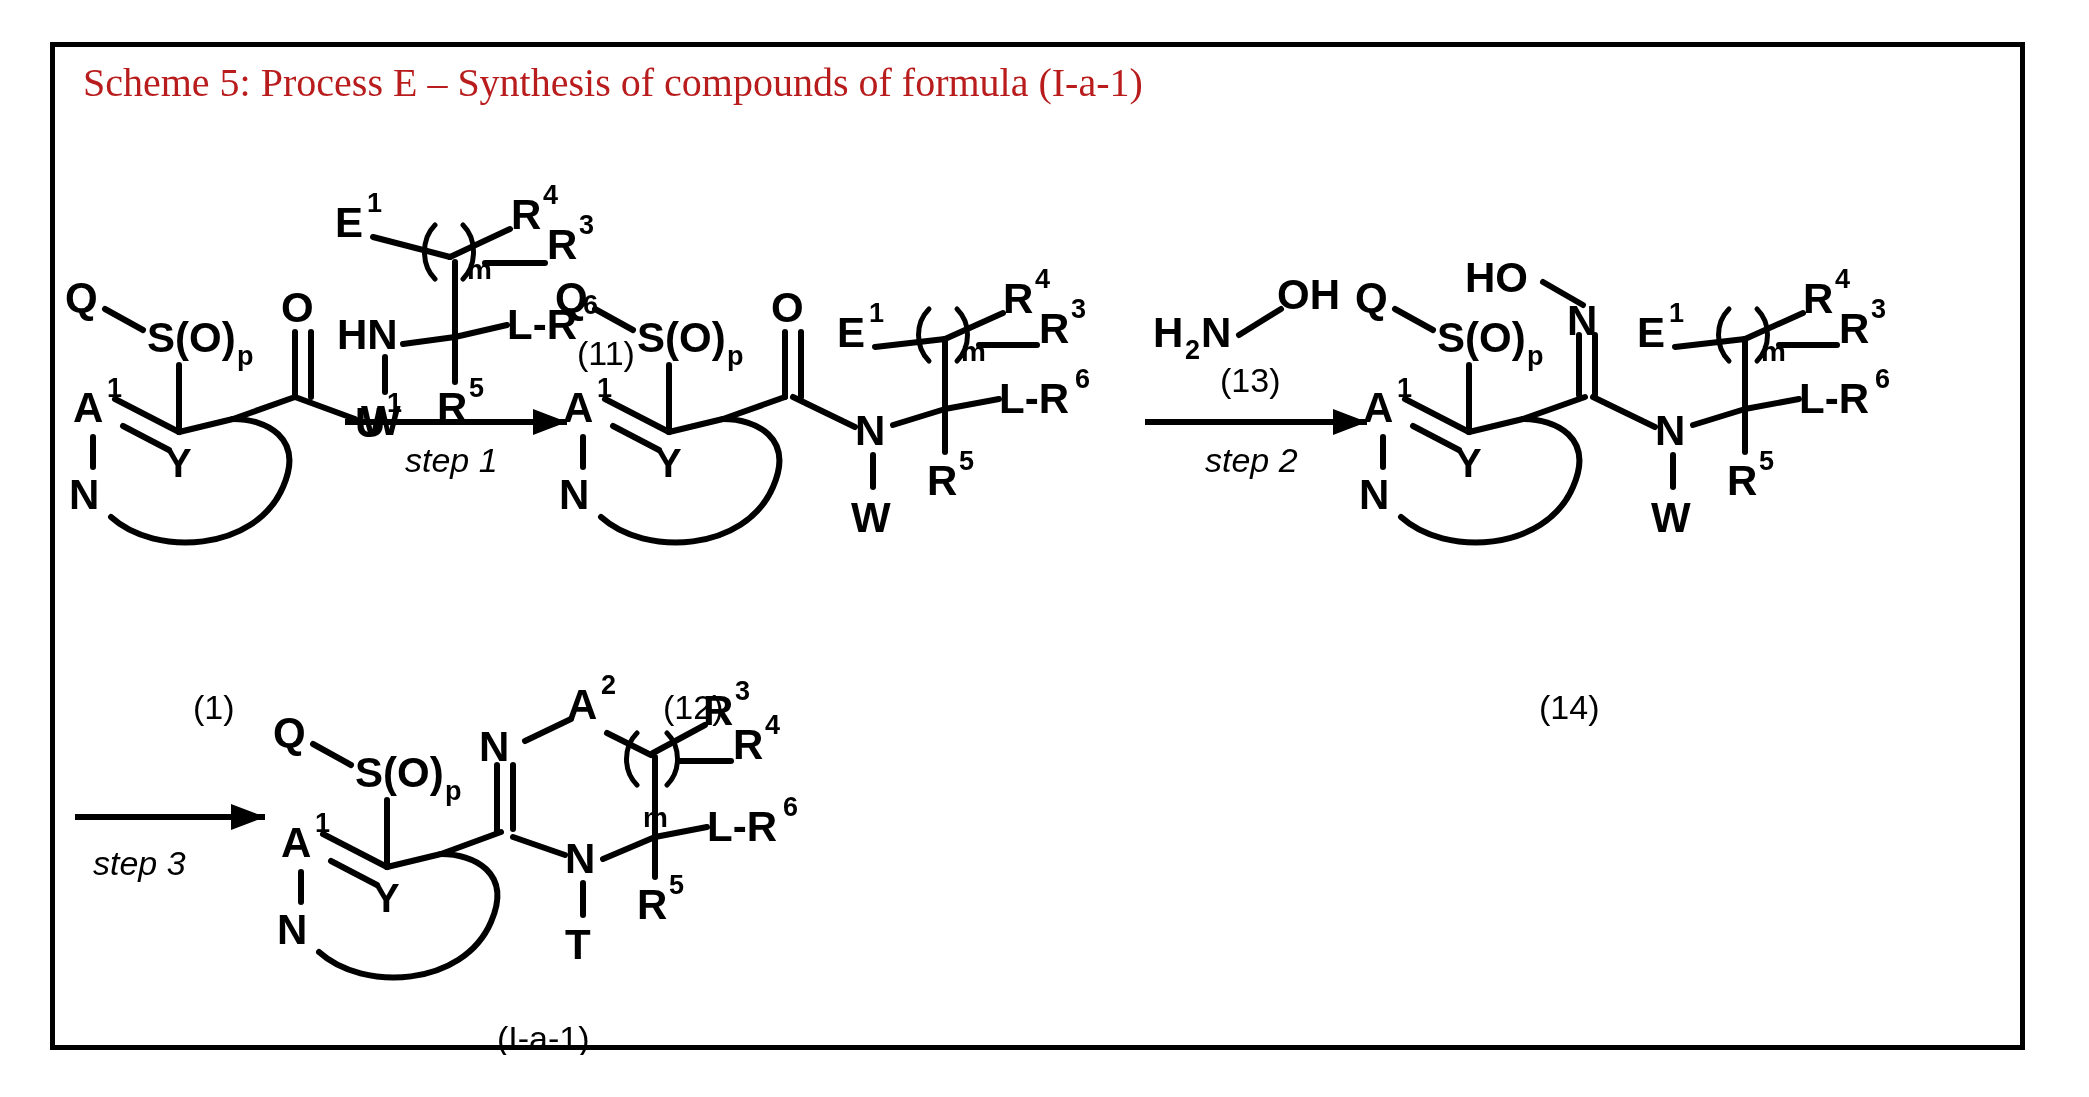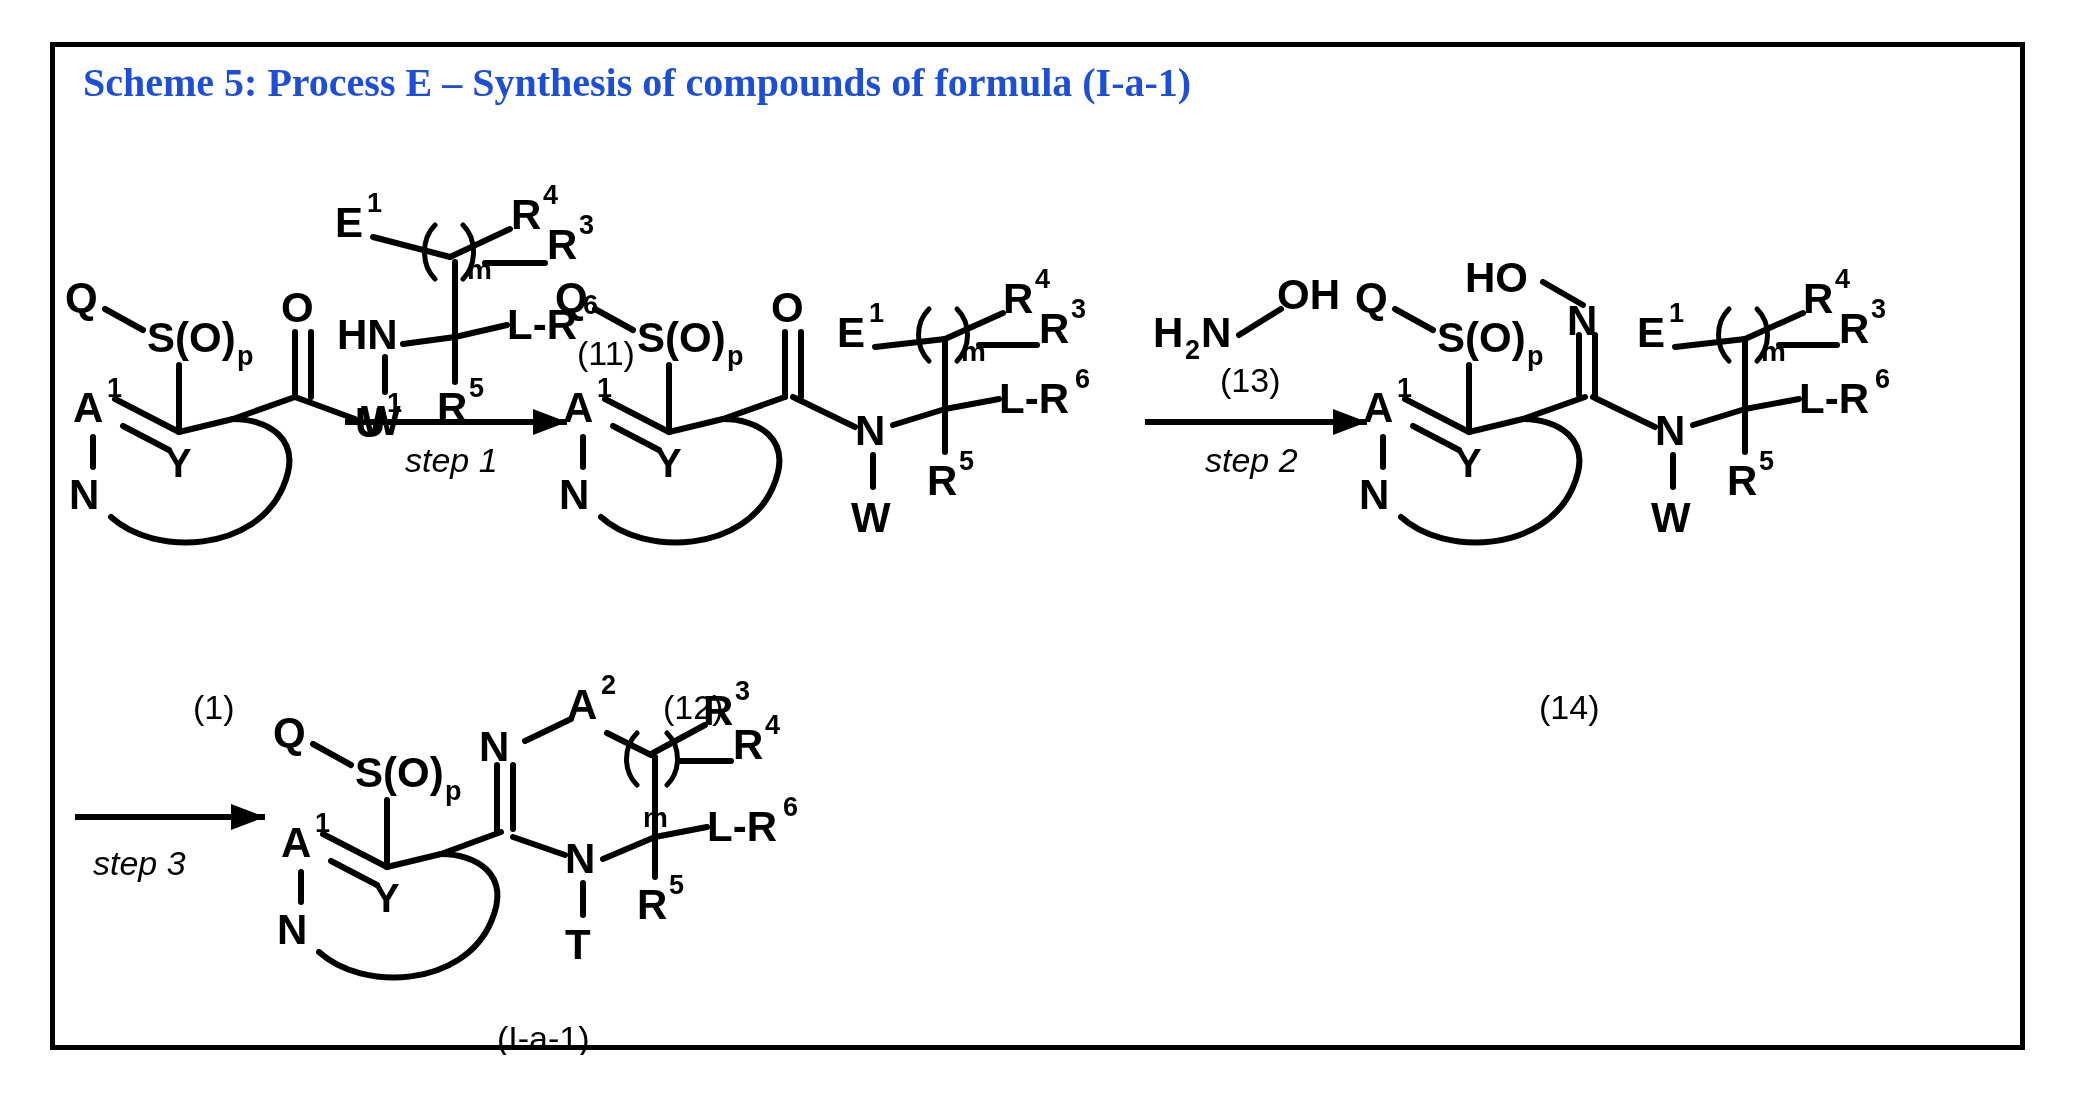--- a/index.html
+++ b/index.html
@@ -2,21 +2,21 @@
 <html><head>
 <meta charset="utf-8">
 <title>Scheme 5</title>
 <style>
   html,body{margin:0;padding:0;background:#ffffff;}
   body{width:2089px;height:1097px;overflow:hidden;
        font-family:"Liberation Sans", sans-serif;}
   #frame{position:absolute;left:50px;top:42px;width:1975px;height:1008px;
          border:5px solid #000;box-sizing:border-box;background:#fff;}
   #title{position:absolute;left:28px;top:12px;font-family:"Liberation Serif", serif;
-         font-size:40px;color:#1d4ed8;white-space:nowrap;letter-spacing:0px;font-weight:bold;}
+         font-size:40px;color:#b91c1c;white-space:nowrap;letter-spacing:0px;}
   #canvas{position:absolute;left:0;top:0;width:1975px;height:1008px;}
   svg{display:block;}
   text{font-family:"Liberation Sans", sans-serif;font-weight:bold;fill:#000;}
   .atom{font-size:42px;}
   .sup{font-size:27px;font-weight:bold;}
   .sub{font-size:27px;font-weight:bold;}
   .ringlbl{font-size:40px;font-weight:bold;}
   .cmpd{font-size:34px;font-weight:normal;font-family:"Liberation Sans",sans-serif;}
   .stepl{font-size:34px;font-style:italic;font-weight:normal;}
   .mlbl{font-size:28px;font-weight:bold;}

